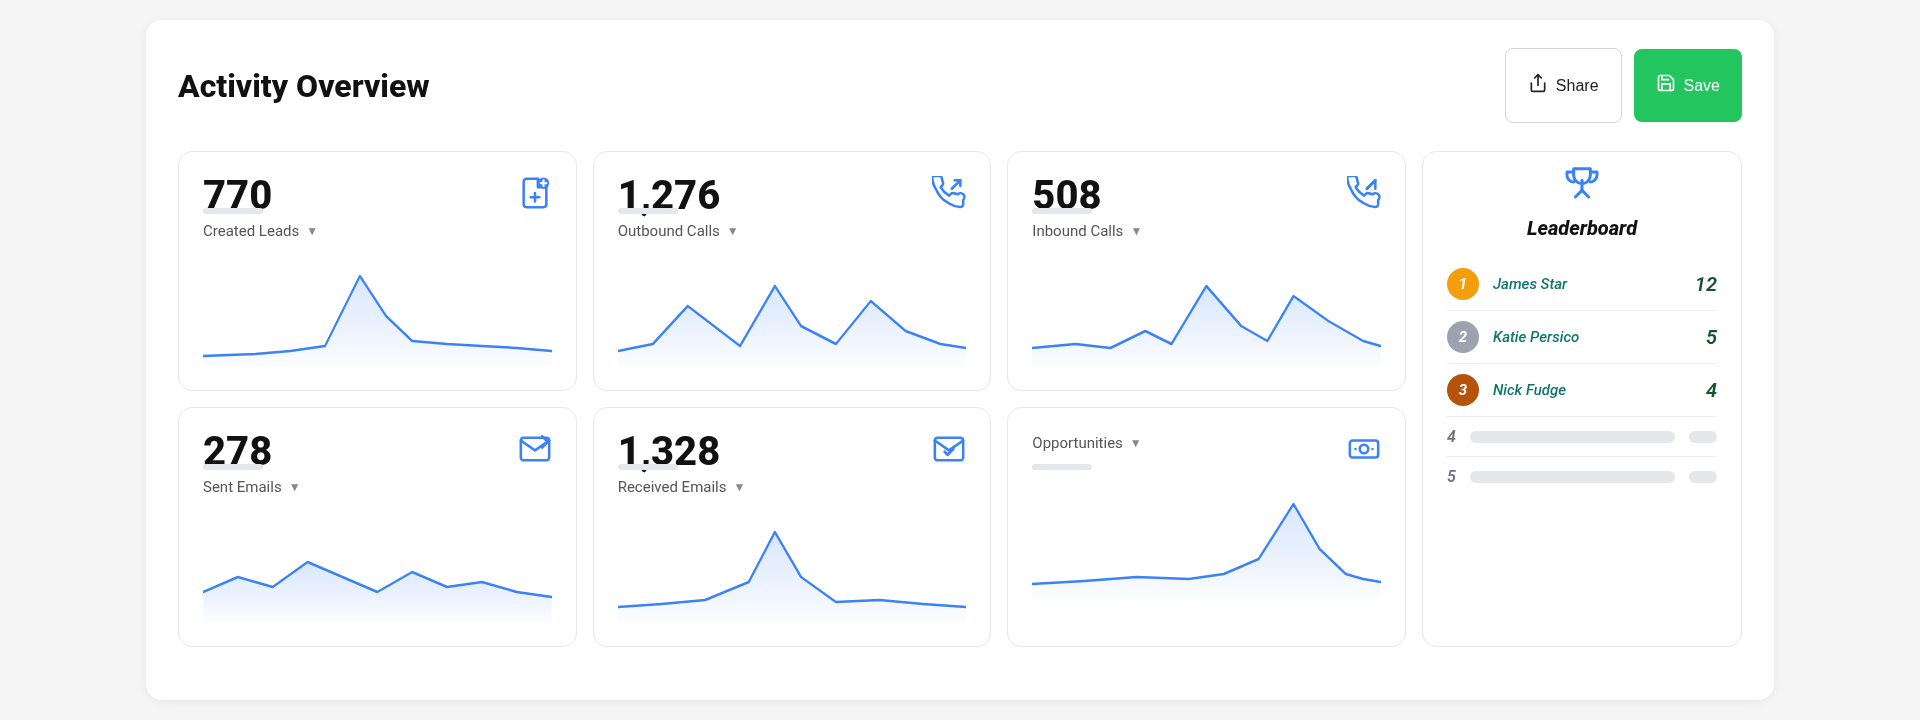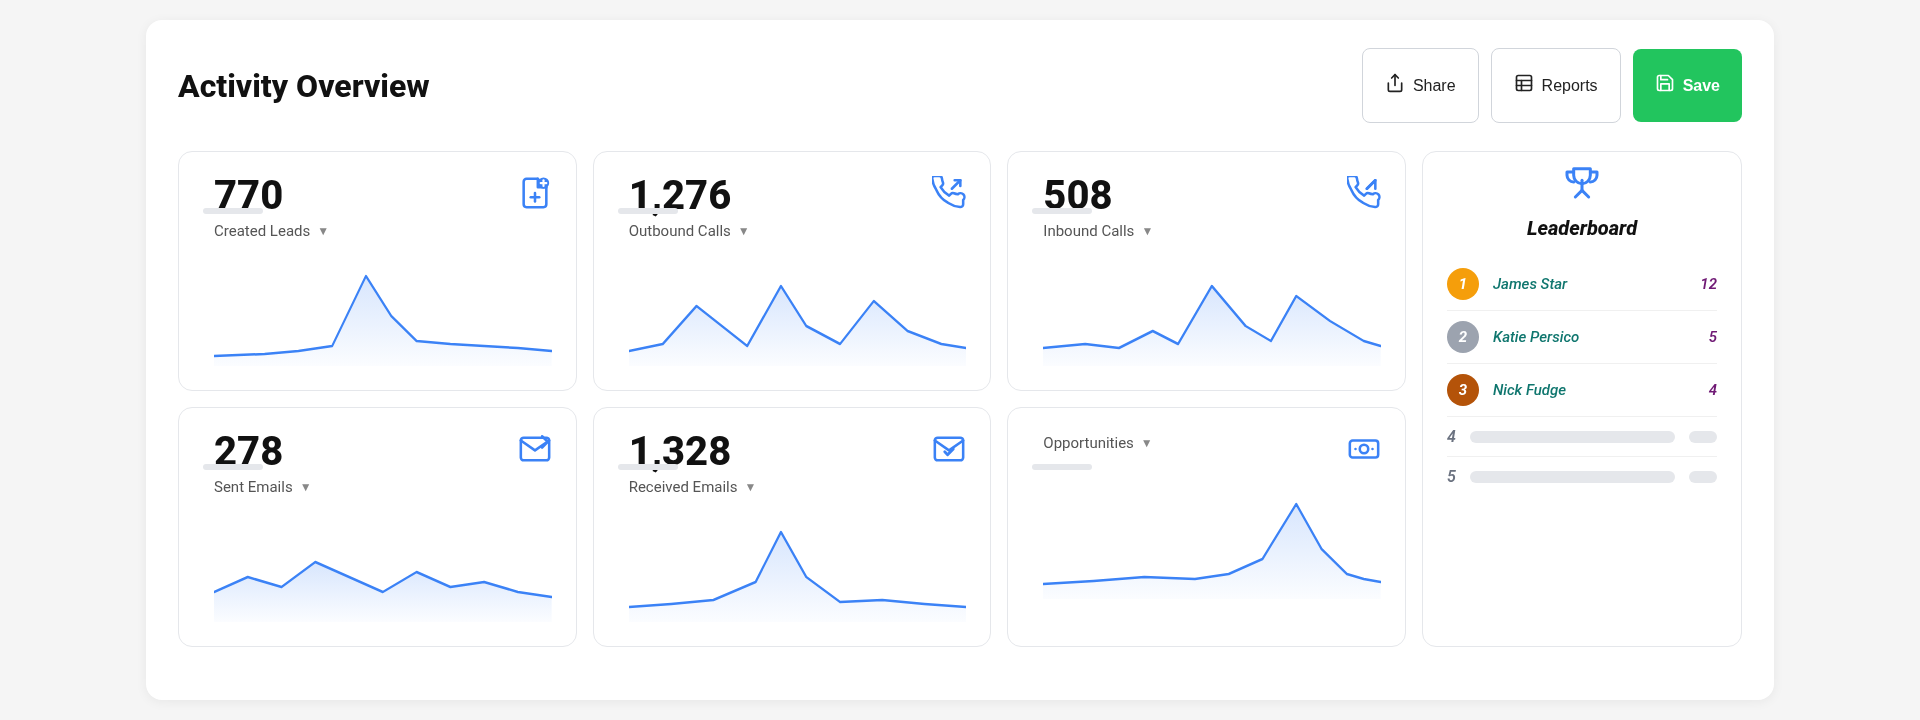--- a/index.html
+++ b/index.html
@@ -45,36 +45,36 @@
       font-weight: 500;
       cursor: pointer;
       border: 1.5px solid #d1d5db;
       background: #fff;
       color: #222;
     }
     .btn-save {
       background: #22c55e;
       color: #fff;
       border: none;
-      font-weight: 700;
+      font-weight: 400;
     }
     .btn-icon {
       font-size: 18px;
     }
     .main-grid {
       display: grid;
       grid-template-columns: 1fr 1fr 1fr 320px;
       grid-template-rows: 1fr 1fr;
       gap: 16px;
     }
     .card {
       background: #fff;
       border-radius: 14px;
       border: 1px solid #e5e7eb;
-      padding: 22px 24px 0 35px;
+      padding: 22px 24px 0 24px;
       overflow: hidden;
       position: relative;
       min-height: 240px;
     }
     .card-header {
       display: flex;
       align-items: flex-start;
       justify-content: space-between;
     }
     .card-value {
@@ -165,23 +165,23 @@
       color: #0f766e;
       font-weight: 500;
     }
     .lb-name-placeholder {
       flex: 1;
       height: 12px;
       background: #e5e7eb;
       border-radius: 6px;
     }
     .lb-score {
-      font-size: 15px;
+      font-size: 20px;
       font-weight: 600;
-      color: #701a75;
+      color: #14532d;
     }
     .lb-score-placeholder {
       width: 28px;
       height: 12px;
       background: #e5e7eb;
       border-radius: 6px;
     }
     .card-date-range {
       position: absolute;
       top: 56px;
@@ -202,31 +202,20 @@
       <button class="btn">
         <span class="btn-icon">
           <svg width="20" height="20" viewBox="0 0 24 24" fill="none" stroke="currentColor" stroke-width="2" stroke-linecap="round" stroke-linejoin="round">
             <path d="M4 12v8a2 2 0 002 2h12a2 2 0 002-2v-8"></path>
             <polyline points="16 6 12 2 8 6"></polyline>
             <line x1="12" y1="2" x2="12" y2="15"></line>
           </svg>
         </span>
         <span>Share</span>
       </button>
-      <button class="btn">
-        <span class="btn-icon">
-          <svg width="20" height="20" viewBox="0 0 24 24" fill="none" stroke="currentColor" stroke-width="2" stroke-linecap="round" stroke-linejoin="round">
-            <rect x="3" y="3" width="18" height="18" rx="2"></rect>
-            <line x1="3" y1="9" x2="21" y2="9"></line>
-            <line x1="3" y1="15" x2="21" y2="15"></line>
-            <line x1="9" y1="9" x2="9" y2="21"></line>
-          </svg>
-        </span>
-        <span>Reports</span>
-      </button>
       <button class="btn btn-save">
         <span class="btn-icon">
           <svg width="20" height="20" viewBox="0 0 24 24" fill="none" stroke="currentColor" stroke-width="2" stroke-linecap="round" stroke-linejoin="round">
             <path d="M19 21H5a2 2 0 01-2-2V5a2 2 0 012-2h11l5 5v11a2 2 0 01-2 2z"></path>
             <polyline points="17 21 17 13 7 13 7 21"></polyline>
             <polyline points="7 3 7 8 15 8"></polyline>
           </svg>
         </span>
         <span>Save</span>
       </button>

